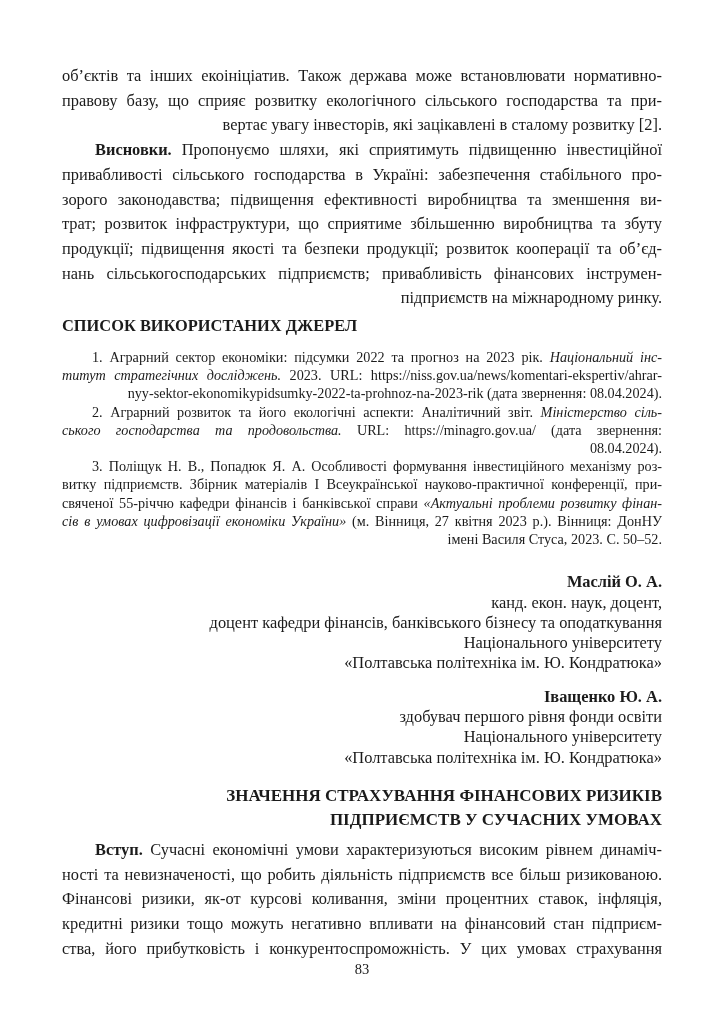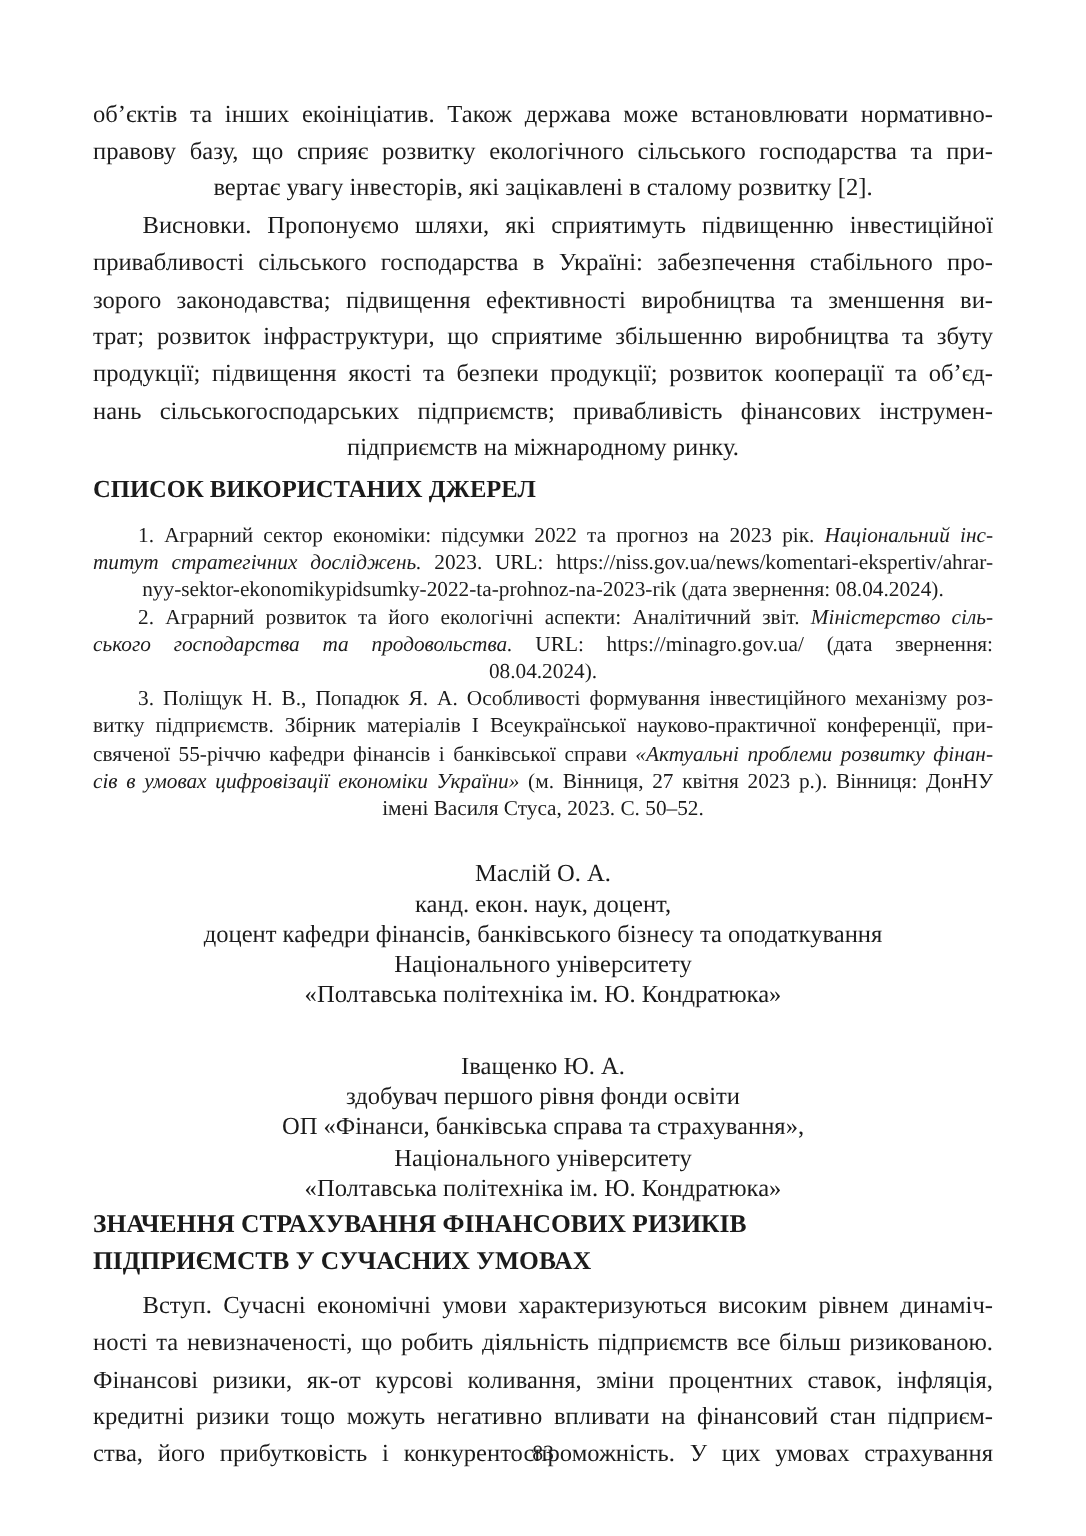--- a/index.html
+++ b/index.html
@@ -12,45 +12,45 @@
     position: relative;
     overflow: hidden;
   }
   .content {
     width: 600px;
     margin: 0 auto;
     padding-top: 64px;
   }
   
   .body-text { font-size: 16.4px; line-height: 24.7px; }
-  .line { text-align: center; }
+  .line { text-align: right; }
   .jl { text-align: justify; text-align-last: justify; }
   .ind { padding-left: 33px; }
-  .b { font-weight: normal; }
+  .b { font-weight: bold; }
   .i { font-style: italic; }
   
   .refs-heading {
     font-weight: bold;
     font-size: 16.4px;
     line-height: 21px;
     margin-top: 4px;
   }
   .refs { font-size: 14.2px; line-height: 18.2px; margin-top: 12px; }
   .rind { padding-left: 30px; }
   
   .authors-block { text-align: right; font-size: 16.4px; line-height: 20.3px; }
   .authors-block.first { margin-top: 24px; }
-  .authors-block.second { margin-top: 27px; }
+  .authors-block.second { margin-top: 13px; }
   
   .article-title {
-    text-align: left;
+    text-align: right;
     font-weight: bold;
     font-size: 17px;
     line-height: 24.5px;
-    margin-top: 2px;
+    margin-top: 16px;
   }
   .intro { margin-top: 5px; }
   
   .footer {
     position: absolute;
     left: 0;
     right: 0;
     top: 960px;
     text-align: center;
     font-size: 14.5px;
@@ -105,21 +105,20 @@
       <div class="line"><span class="b">Маслій О. А.</span></div>
       <div class="line"><span>канд. екон. наук, доцент,</span></div>
       <div class="line"><span>доцент кафедри фінансів, банківського бізнесу та оподаткування</span></div>
       <div class="line"><span>Національного університету</span></div>
       <div class="line"><span>«Полтавська політехніка ім. Ю. Кондратюка»</span></div>
     </div>
 
     <div class="authors-block second">
       <div class="line"><span class="b">Іващенко Ю. А.</span></div>
       <div class="line"><span>здобувач першого рівня фонди освіти</span></div>
-      <div class="line"><span>ОП «Фінанси, банківська справа та страхування»,</span></div>
       <div class="line"><span>Національного університету</span></div>
       <div class="line"><span>«Полтавська політехніка ім. Ю. Кондратюка»</span></div>
     </div>
 
     <div class="article-title">
       <div>ЗНАЧЕННЯ СТРАХУВАННЯ ФІНАНСОВИХ РИЗИКІВ</div>
       <div>ПІДПРИЄМСТВ У СУЧАСНИХ УМОВАХ</div>
     </div>
 
     <div class="body-text intro">

